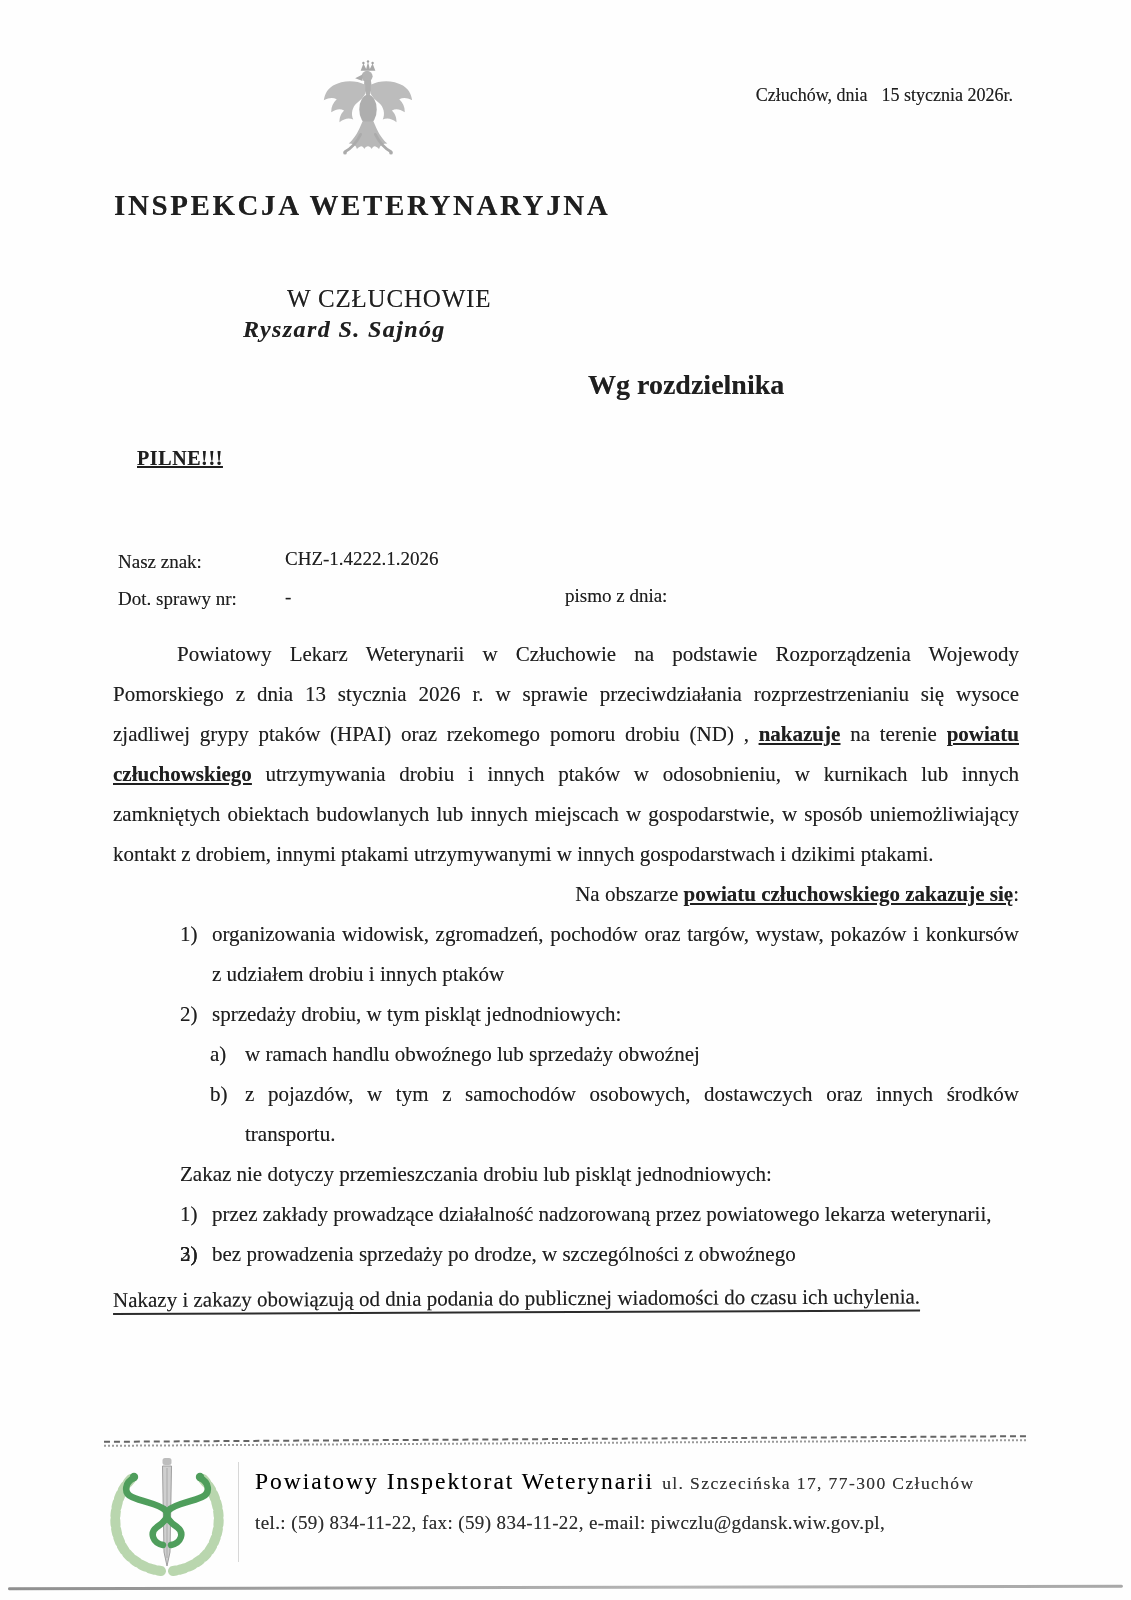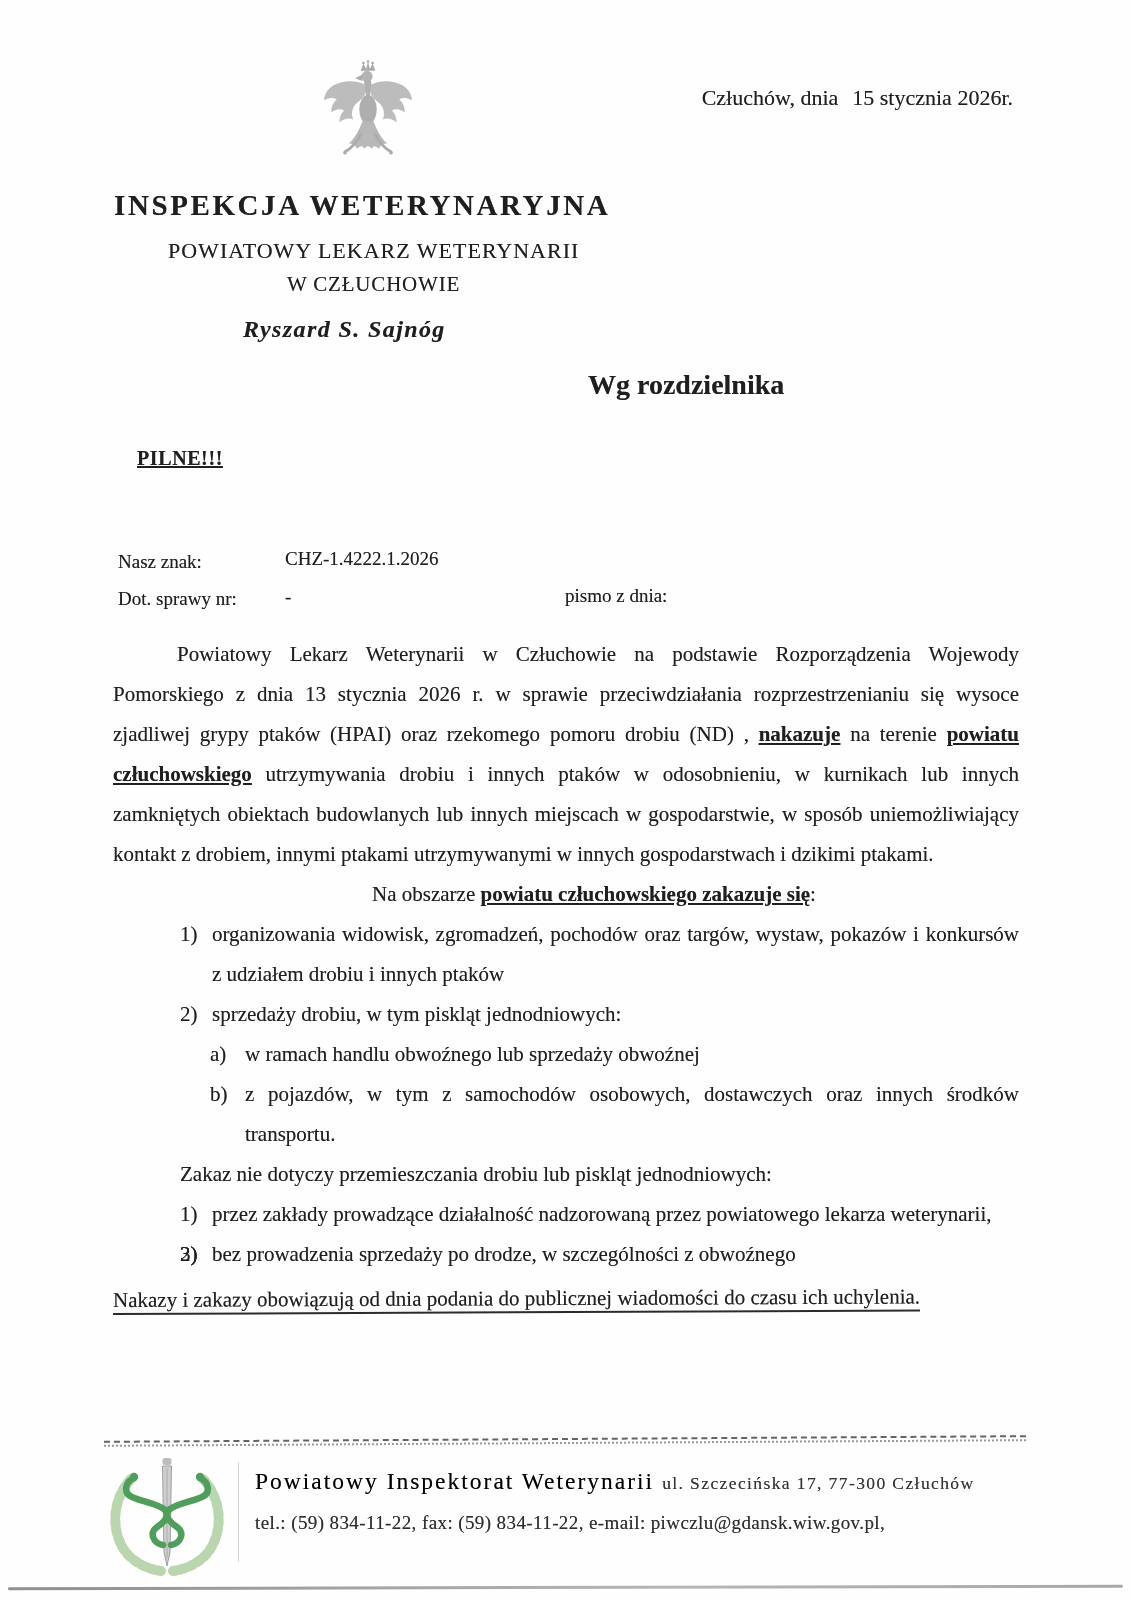--- a/index.html
+++ b/index.html
@@ -12,34 +12,34 @@
     overflow: hidden;
     font-family: "Liberation Serif", serif;
     color: #1f1f1f;
   }
   .scan { text-shadow: 0 0 0.6px rgba(45,45,45,0.55); }
 
   
   .eagle { position: absolute; left: 322px; top: 60px; width: 92px; height: 110px; opacity: 0.82; }
   .date-line {
     position: absolute; top: 85px; right: 118px;
-    font-size: 22px; white-space: nowrap;
+    font-size: 18px; white-space: nowrap;
   }
   .date-line .gap { display: inline-block; width: 14px; }
   .org1 {
     position: absolute; left: 114px; top: 189px;
     font-size: 29px; font-weight: bold; letter-spacing: 2.6px; white-space: nowrap;
   }
   .org2 {
     position: absolute; left: 168px; top: 238px;
     font-size: 22px; letter-spacing: 1px; white-space: nowrap;
   }
   .org3 {
-    position: absolute; left: 287px; top: 272px;
-    font-size: 21px; letter-spacing: 0.8px; white-space: nowrap;
+    position: absolute; left: 287px; top: 285px;
+    font-size: 25px; letter-spacing: 0.8px; white-space: nowrap;
   }
   .signer {
     position: absolute; left: 243px; top: 316px;
     font-size: 24px; font-weight: bold; font-style: italic; letter-spacing: 1.4px; white-space: nowrap;
   }
   .distribution {
     position: absolute; left: 588px; top: 369px;
     font-size: 28px; font-weight: bold; white-space: nowrap;
   }
   .urgent {
@@ -54,21 +54,21 @@
   .ref-value-sprawa { position: absolute; left: 285px; top: 586px; font-size: 19px; }
   .ref-label-pismo  { position: absolute; left: 565px; top: 585px; font-size: 19px; }
 
   
   .body-text {
     position: absolute; left: 113px; top: 634px; width: 906px;
     font-size: 21px; line-height: 40px; text-align: justify;
   }
   .p1 { text-indent: 64px; }
   .bold-u { font-weight: bold; text-decoration: underline; }
-  .p2 { margin-left: 56px; text-align: center; }
+  .p2 { margin-left: 56px; text-align: right; }
   .li { position: relative; padding-left: 99px; text-align: justify; }
   .li .num { position: absolute; left: 67px; top: 0; }
   .li-sub { position: relative; padding-left: 132px; text-align: justify; }
   .li-sub .num { position: absolute; left: 97px; top: 0; }
   .p3 { margin-left: 67px; text-align: left; }
   .closing {
     margin-top: 6px; text-align: left;
     transform: rotate(-0.25deg); transform-origin: left center;
   }
   .closing span { border-bottom: 2px solid #2c2c2c; padding-bottom: 1px; }
@@ -132,21 +132,20 @@
       <circle cx="25" cy="100" r="2" fill="#9a9a9a"></circle>
       <circle cx="75" cy="100" r="2" fill="#9a9a9a"></circle>
     </g>
   </svg>
 
   <div class="date-line scan">
     <span>Człuchów, dnia</span><span class="gap"></span><span>15 stycznia 2026r.</span>
   </div>
 
   <div class="org1 scan">INSPEKCJA WETERYNARYJNA</div>
-  <div class="org2 scan">POWIATOWY LEKARZ WETERYNARII</div>
   <div class="org3 scan">W CZŁUCHOWIE</div>
   <div class="signer scan">Ryszard S. Sajnóg</div>
   <div class="distribution scan">Wg rozdzielnika</div>
   <div class="urgent scan">PILNE!!!</div>
 
   <div class="ref-label-znak scan">Nasz znak:</div>
   <div class="ref-value-znak scan">CHZ-1.4222.1.2026</div>
   <div class="ref-label-sprawa scan">Dot. sprawy nr:</div>
   <div class="ref-value-sprawa scan">-</div>
   <div class="ref-label-pismo scan">pismo z dnia:</div>

